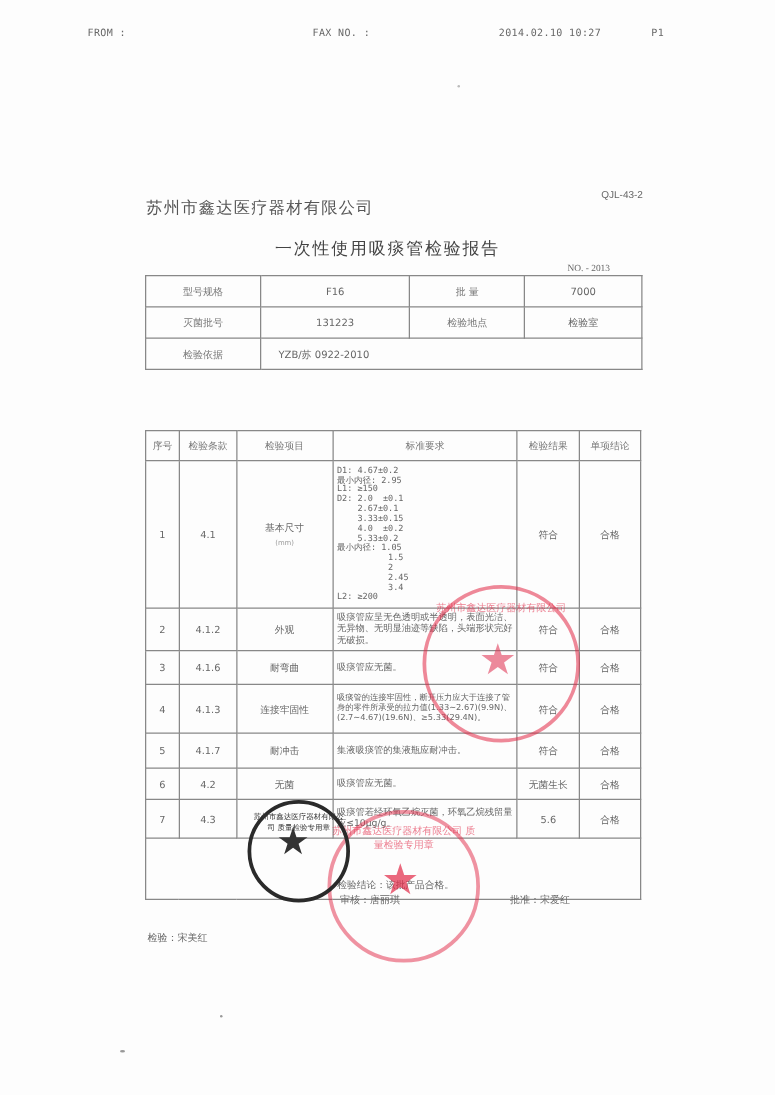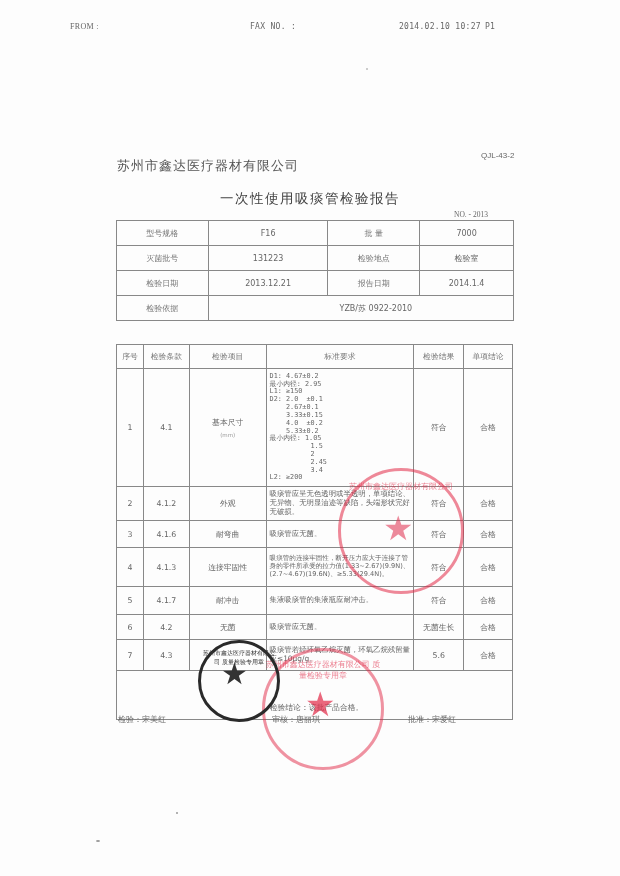--- a/index.html
+++ b/index.html
@@ -12,21 +12,21 @@
   .company { position:absolute; left:117px; top:157px; font-size:13px; color:#555; letter-spacing:1px; }
   .formno { position:absolute; left:481px; top:151px; font-family:Liberation Sans, sans-serif; font-size:8px; color:#666; }
   .title { position:absolute; left:0; width:620px; top:190px; text-align:center; font-size:13.5px; color:#444; letter-spacing:1.5px; box-sizing:border-box; }
   .reportno { position:absolute; left:454px; top:210px; font-family:"Liberation Serif", serif; font-size:7.5px; color:#666; }
 
   table { border-collapse:collapse; position:absolute; }
   td { border:1px solid #888; font-size:8px; color:#666; text-align:center; padding:0; }
   .info { left:116px; top:220px; width:398px; }
   .info td { height:24px; }
   .info td.lbl { color:#777; }
-  .info td.left { text-align:center; padding-left:30px; }
+  .info td.left { text-align:left; padding-left:14px; }
 
   .main { left:116px; top:344px; width:397px; }
   .main td { font-size:7.8px; }
   .main tr.hdr td { height:23px; color:#777;margin-top:26px; }
   .main td.req { text-align:left; padding:2px 3px; line-height:1.18; font-size:7.4px; color:#666; }
   .main td.req .spec { font-family:"DejaVu Sans Mono", monospace; font-size:6.8px; line-height:1.15; white-space:pre; }
   .main .unit { display:block; font-size:5.5px; color:#999; margin-top:4px; }
   .concl-row td { height:42px; text-align:center; padding-left:4px; vertical-align:bottom; padding-bottom:6px; color:#666; }
 
   .sig { position:absolute; top:714px; font-size:8px; color:#666; }
@@ -43,24 +43,24 @@
   .stamp-red1 .stamp-text, .stamp-red2 .stamp-text { color:rgba(225,40,70,0.6); }
   .stamp-red1 .stamp-text { top:10px; }
   .stamp-red2 .stamp-text { top:8px; }
   .stamp-black .stamp-text { top:6px; font-size:6px; color:#333; }
 
   .speck { position:absolute; background:#999; border-radius:50%; }
 </style>
 </head>
 <body>
 
-<div class="fax" style="left:70px;font-family:Liberation Serif, serif;">FROM :</div>
+<div class="fax" style="left:70px;">FROM :</div>
 <div class="fax" style="left:250px;">FAX NO. :</div>
 <div class="fax" style="left:399px;">2014.02.10  10:27</div>
-<div class="fax" style="left:485px;">P1</div>
+<div class="fax" style="left:521px;">P1</div>
 
 <div class="company">苏州市鑫达医疗器材有限公司</div>
 <div class="formno">QJL-43-2</div>
 <div class="title">一次性使用吸痰管检验报告</div>
 <div class="reportno">NO.   - 2013</div>
 
 <table class="info">
   <colgroup>
       <col style="width:92px">
       <col style="width:120px">
@@ -72,26 +72,20 @@
     <td class="lbl">型号规格</td>
     <td>F16</td>
     <td class="lbl">批  量</td>
     <td>7000</td>
   </tr>
   <tr>
     <td class="lbl">灭菌批号</td>
     <td>131223</td>
     <td class="lbl">检验地点</td>
     <td>检验室</td>
-  </tr>
-  <tr>
-    <td class="lbl">检验日期</td>
-    <td>2013.12.21</td>
-    <td class="lbl">报告日期</td>
-    <td>2014.1.4</td>
   </tr>
   <tr>
     <td class="lbl">检验依据</td>
     <td class="left" colspan="3">YZB/苏 0922-2010</td>
   </tr>
 </tbody>
   </table>
 
 <table class="main">
   <colgroup>
@@ -134,21 +128,21 @@
           3.4
 L2: ≥200</div>
         </td>
     <td>符合</td>
     <td>合格</td>
   </tr>
   <tr style="height:34px;">
     <td>2</td>
     <td>4.1.2</td>
     <td>外观</td>
-    <td class="req">吸痰管应呈无色透明或半透明，单项结论、无异物、无明显油迹等缺陷，头端形状完好无破损。</td>
+    <td class="req">吸痰管应呈无色透明或半透明，表面光洁、无异物、无明显油迹等缺陷，头端形状完好无破损。</td>
     <td>符合</td>
     <td>合格</td>
   </tr>
   <tr style="height:27px;">
     <td>3</td>
     <td>4.1.6</td>
     <td>耐弯曲</td>
     <td class="req">吸痰管应无菌。</td>
     <td>符合</td>
     <td>合格</td>
@@ -186,21 +180,21 @@
     <td>合格</td>
   </tr>
   <tr class="concl-row">
     <td colspan="6">
       <span>检验结论：</span><span>该批产品合格。</span>
     </td>
   </tr>
 </tbody>
   </table>
 
-<div class="sig" style="left:118px;">检验：宋美红</div>
+<div class="sig" style="left:118px;margin-top:31px;">检验：宋美红</div>
 <div class="sig" style="left:272px;">审核：唐丽琪</div>
 <div class="sig" style="left:408px;">批准：宋爱红</div>
 
 <div class="stamp stamp-red1">
   <div class="stamp-text">苏州市鑫达医疗器材有限公司</div>
   <span class="star">★</span>
 </div>
 <div class="stamp stamp-red2">
   <div class="stamp-text">苏州市鑫达医疗器材有限公司 质量检验专用章</div>
   <span class="star">★</span>

